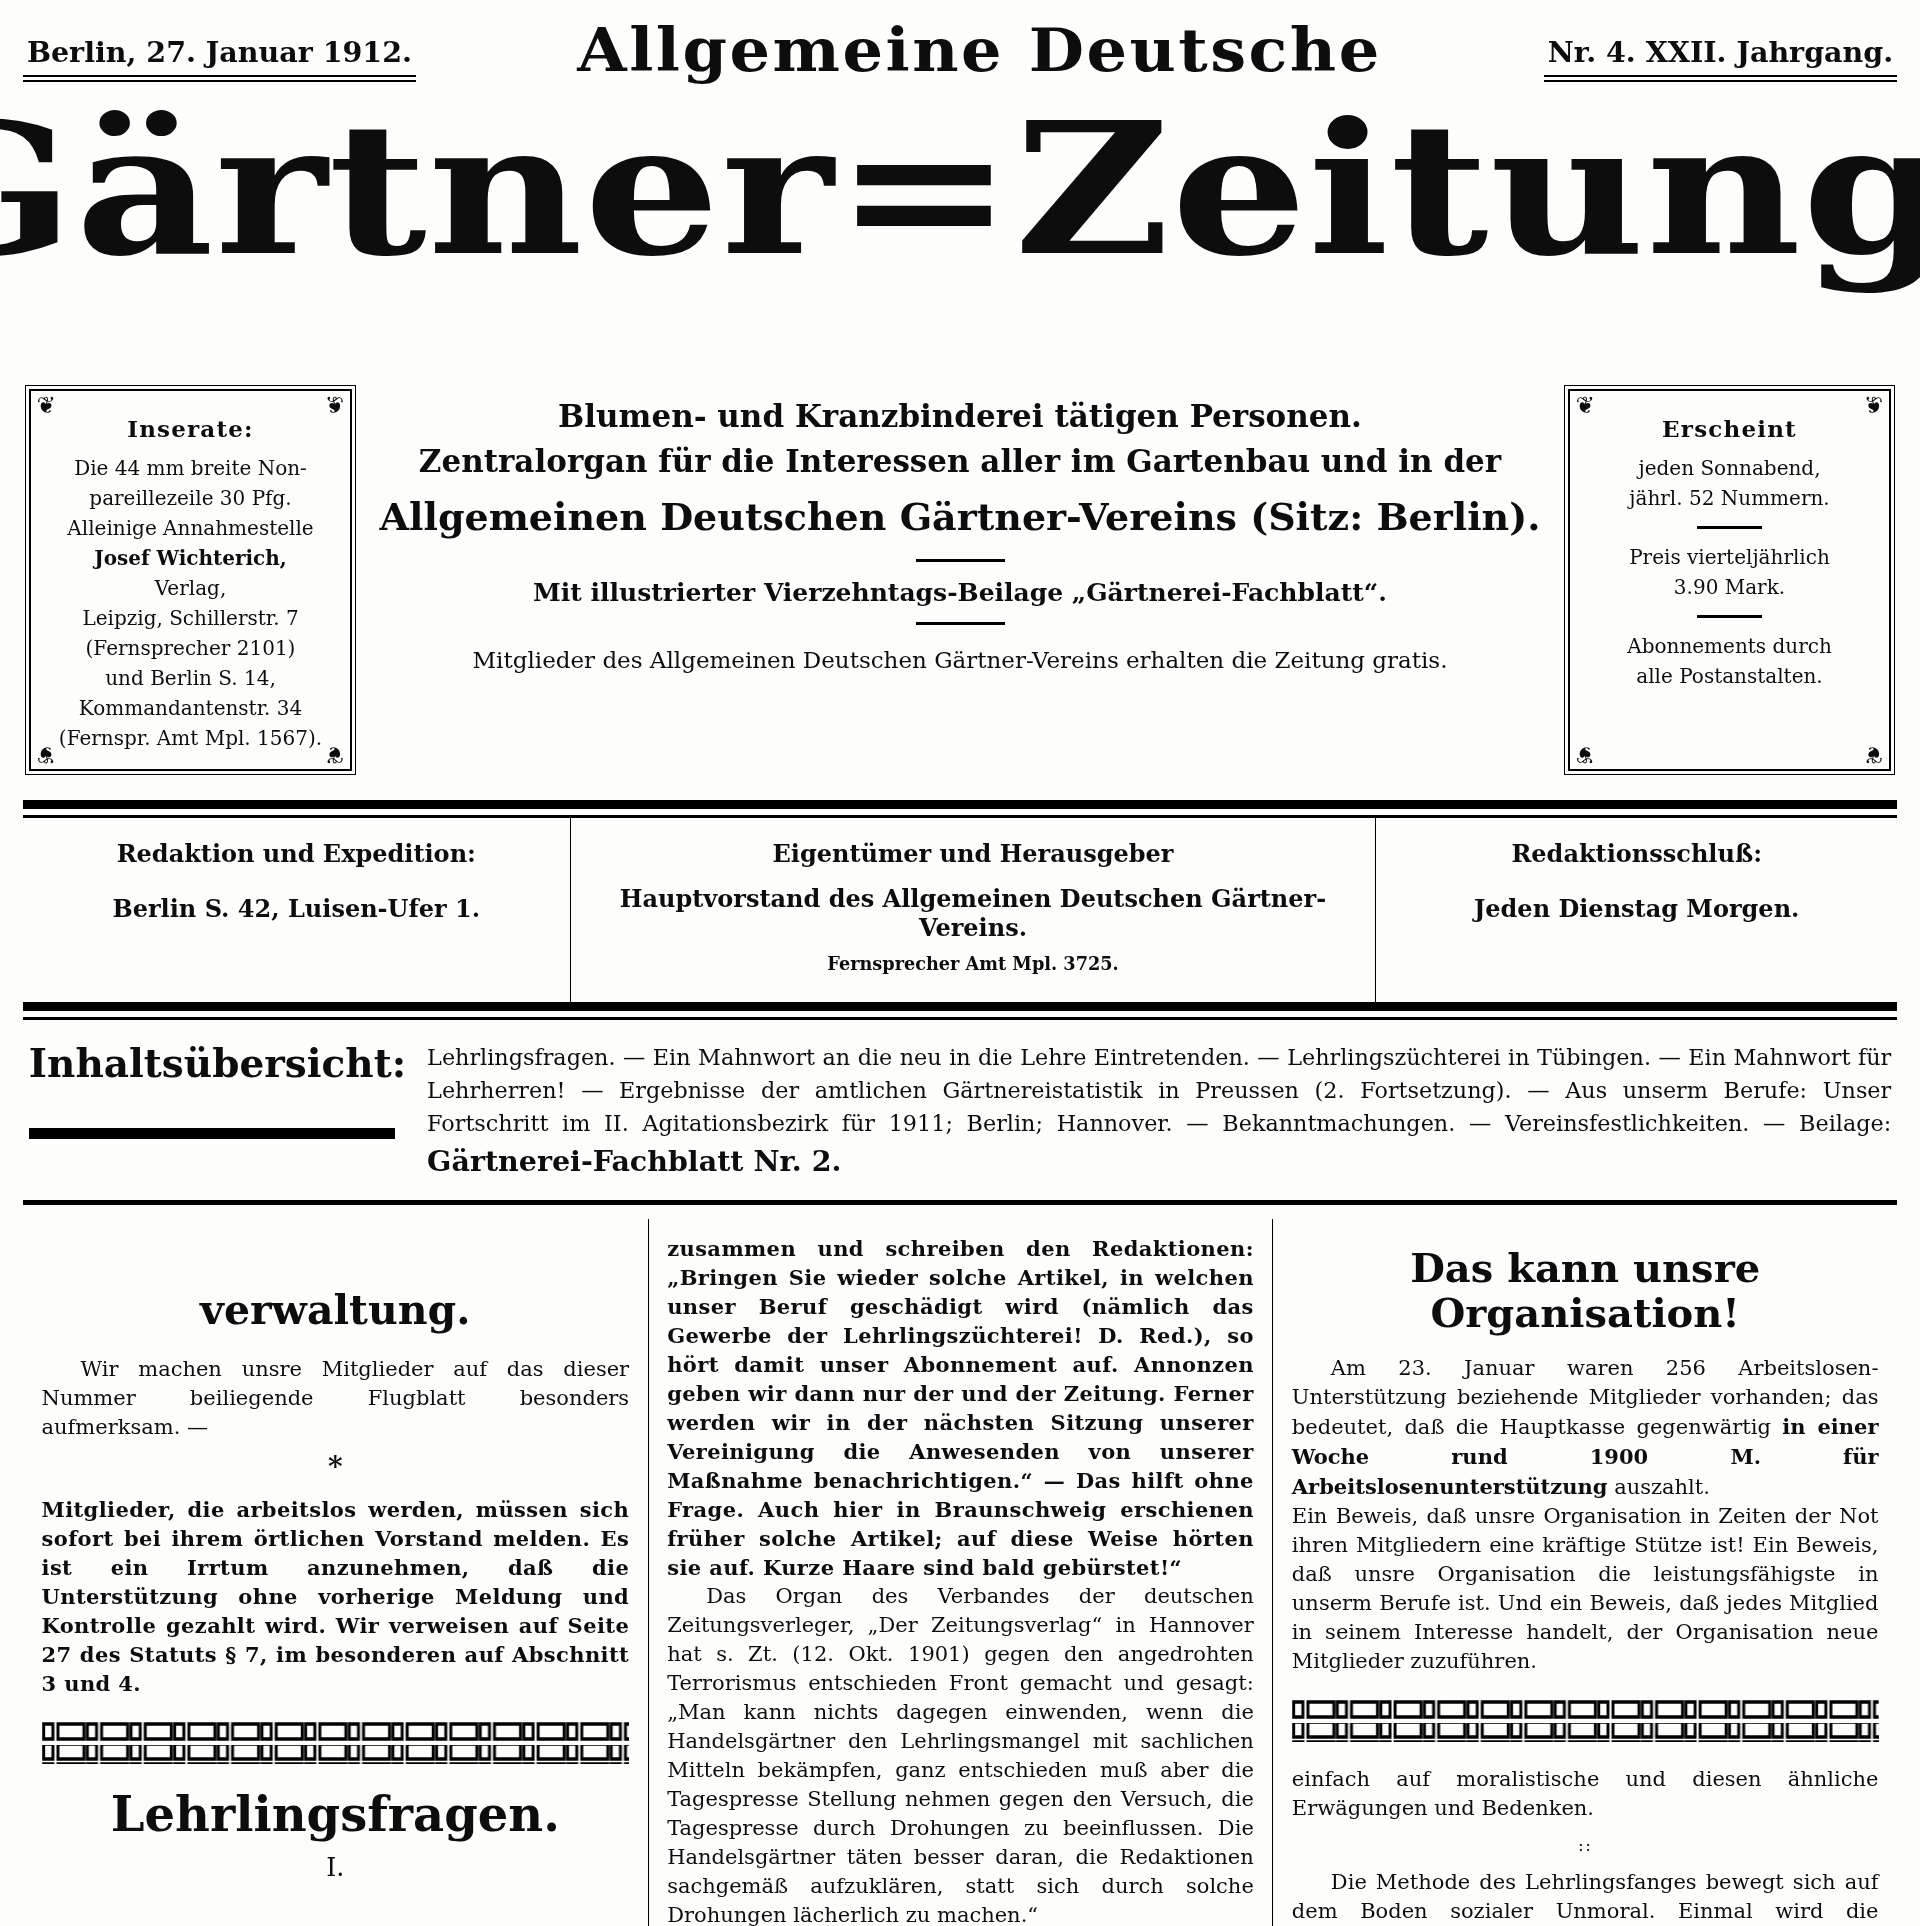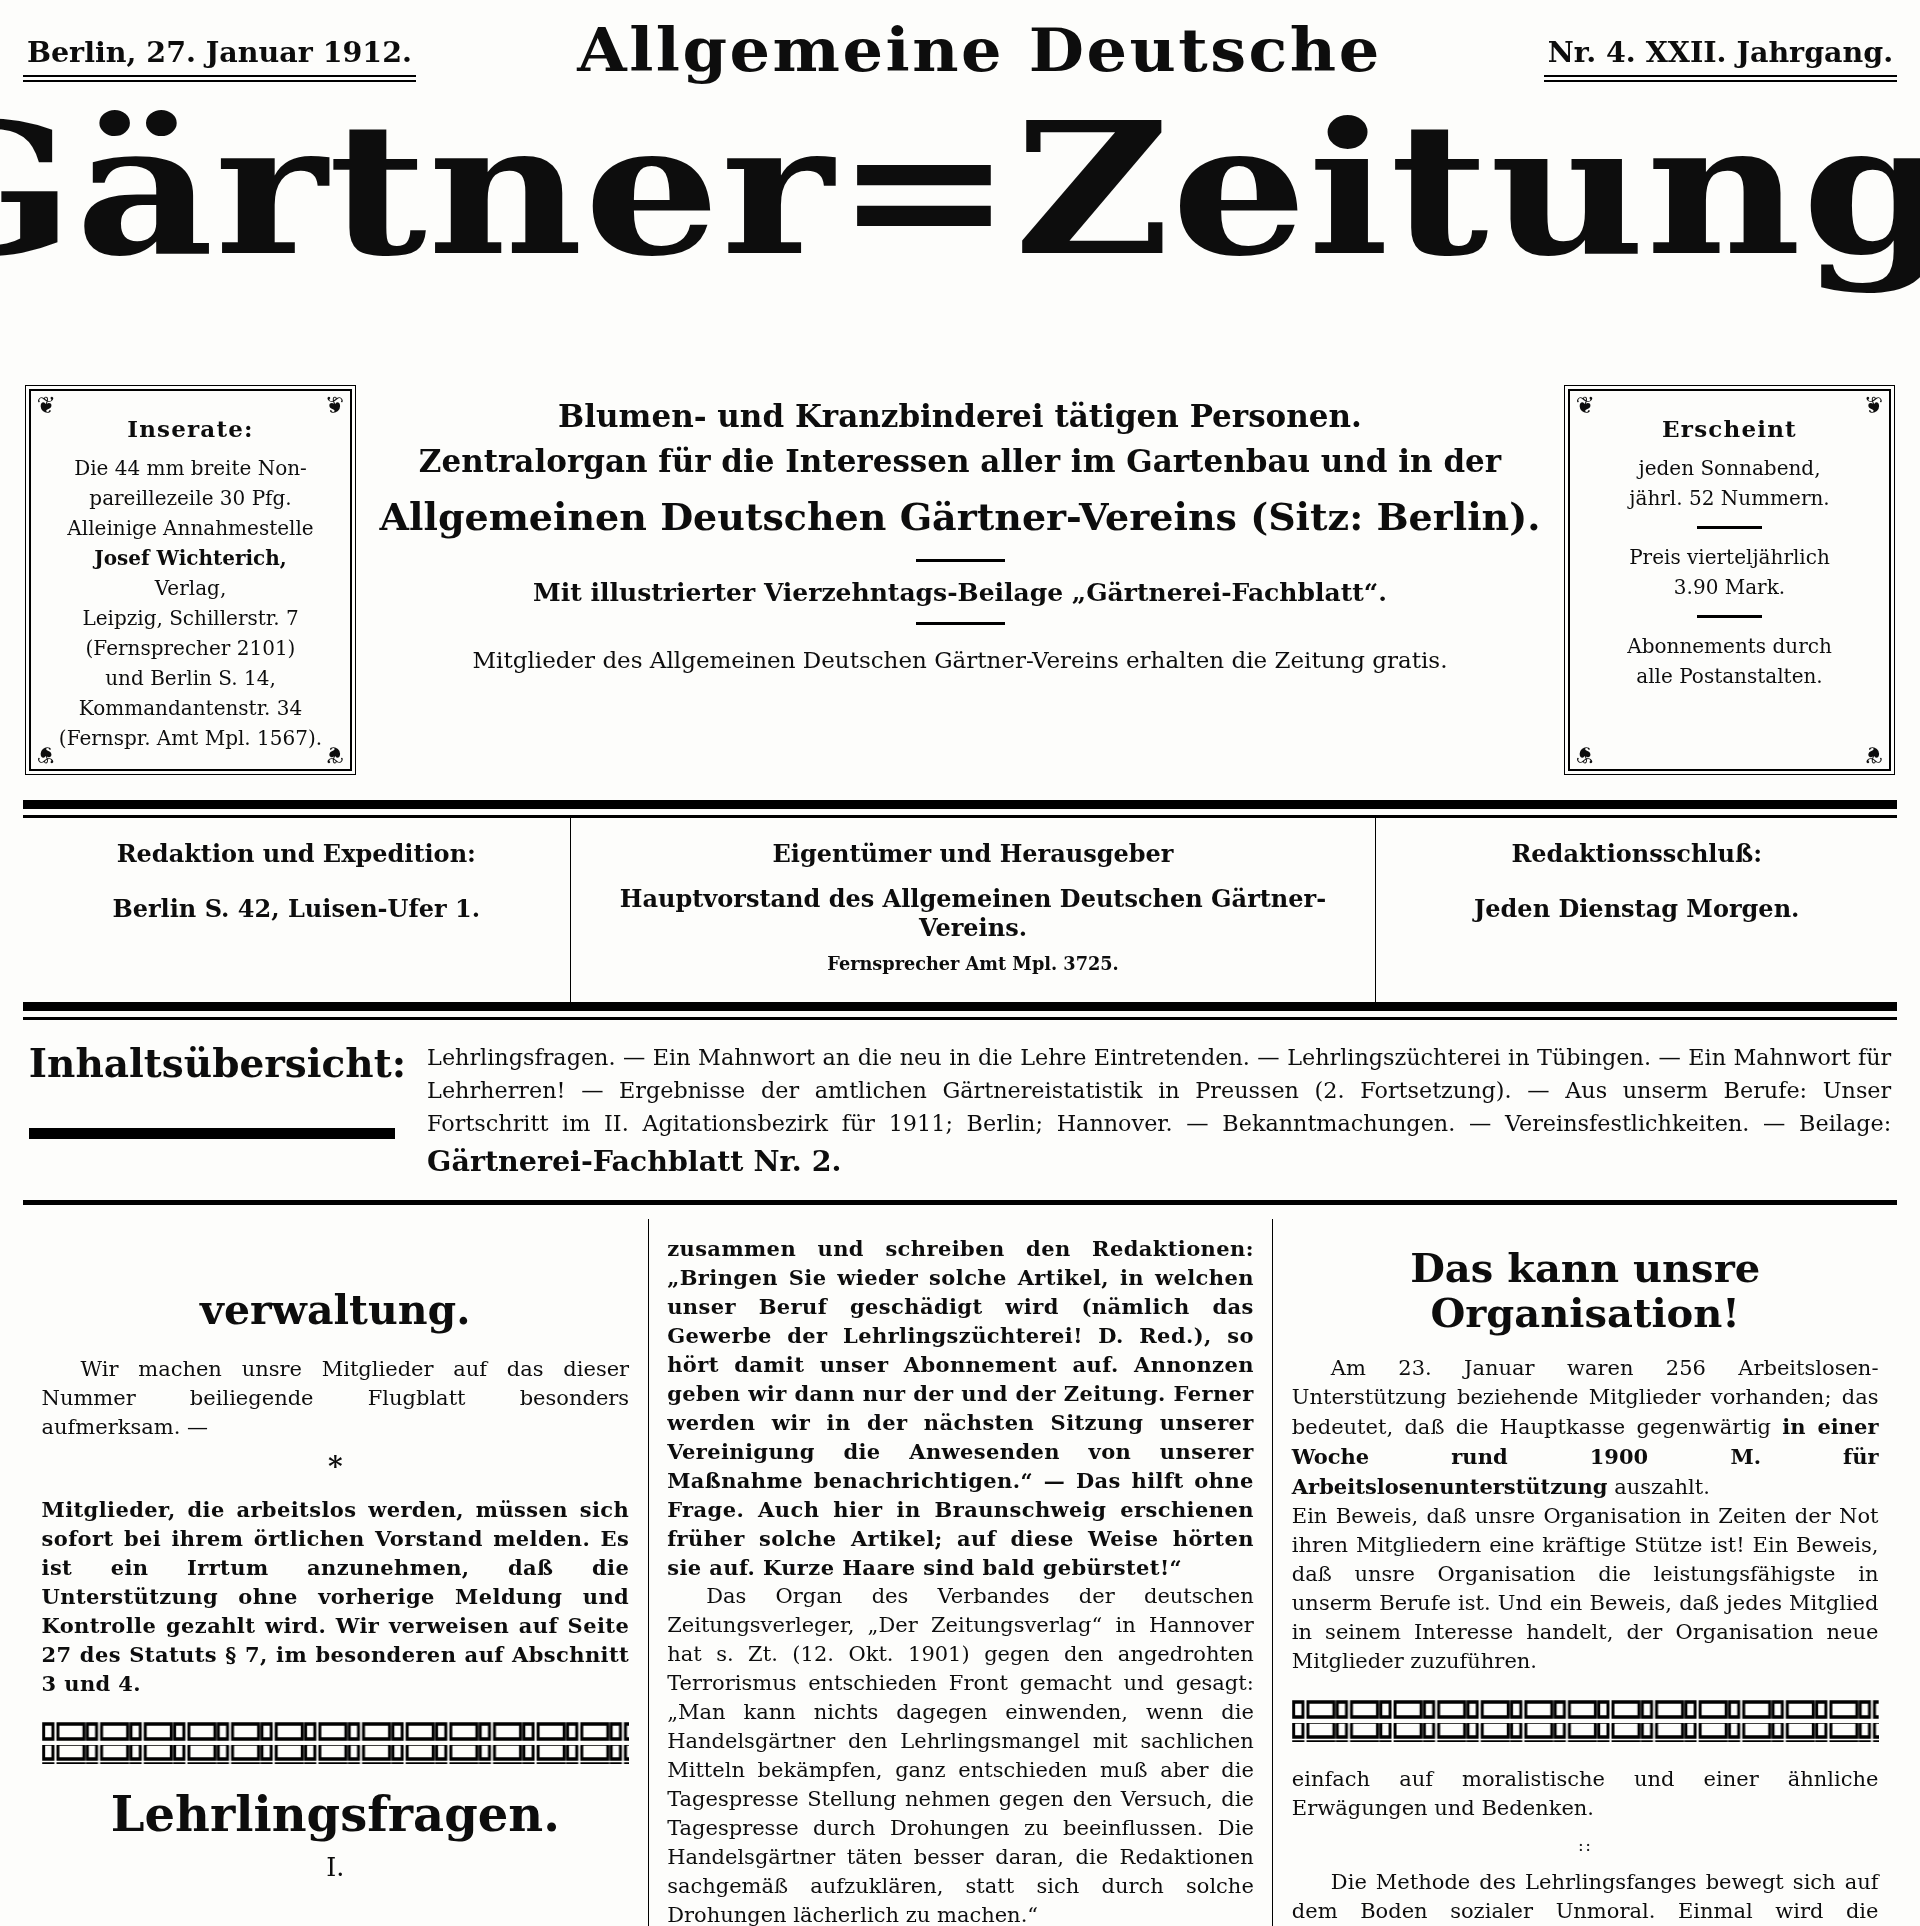--- a/index.html
+++ b/index.html
@@ -217,21 +217,21 @@
     <div class="col">
       <div class="h-art3">Das kann unsre Organisation!</div>
       <p><span>Am 23. Januar waren 256 Arbeitslosen-Unterstützung beziehende Mitglieder vorhanden; das bedeutet, daß die Hauptkasse gegenwärtig </span><span class="bold">in einer Woche rund 1900 M. für Arbeitslosenunterstützung</span><span> auszahlt.</span></p>
       <p class="noindent">Ein Beweis, daß unsre Organisation in Zeiten der Not ihren Mitgliedern eine kräftige Stütze ist! Ein Beweis, daß unsre Organisation die leistungsfähigste in unserm Berufe ist. Und ein Beweis, daß jedes Mitglied in seinem Interesse handelt, der Organisation neue Mitglieder zuzuführen.</p>
       <div class="ornament">
         <svg viewBox="0 0 1400 86" preserveAspectRatio="none" aria-hidden="true">
           <rect x="0" y="0" width="1400" height="38" fill="url(#brickpat)"></rect>
           <rect x="-52" y="46" width="1504" height="38" fill="url(#brickpat)"></rect>
         </svg>
       </div>
-      <p class="noindent">einfach auf moralistische und einer ähnliche Erwägungen und Bedenken.</p>
+      <p class="noindent">einfach auf moralistische und diesen ähnliche Erwägungen und Bedenken.</p>
       <div class="mark">::</div>
       <p>Die Methode des Lehrlingsfanges bewegt sich auf dem Boden sozialer Unmoral. Einmal wird die wissentlich falsche Behauptung ausgestreut, es bestehe in der Gärtnerei ein „Lehrlingsmangel“; dann wird hinzugefügt, der Gärtnerberuf biete vorzügliche Aussichten für eine gute lohnende Beschäftigung schon als Gehilfe, später als Privat- und Obergärtner, und schließlich auch zum Selbständigmachen. Ebenso frischt man für seine Zwecke die alte Phrase immer wieder neu auf, daß die Gärtnerei „ein eben so schöner wie auch gesunder Beruf“ sei.</p>
 
     </div>
   </div>
 
 </div>
 
 
 </body></html>

